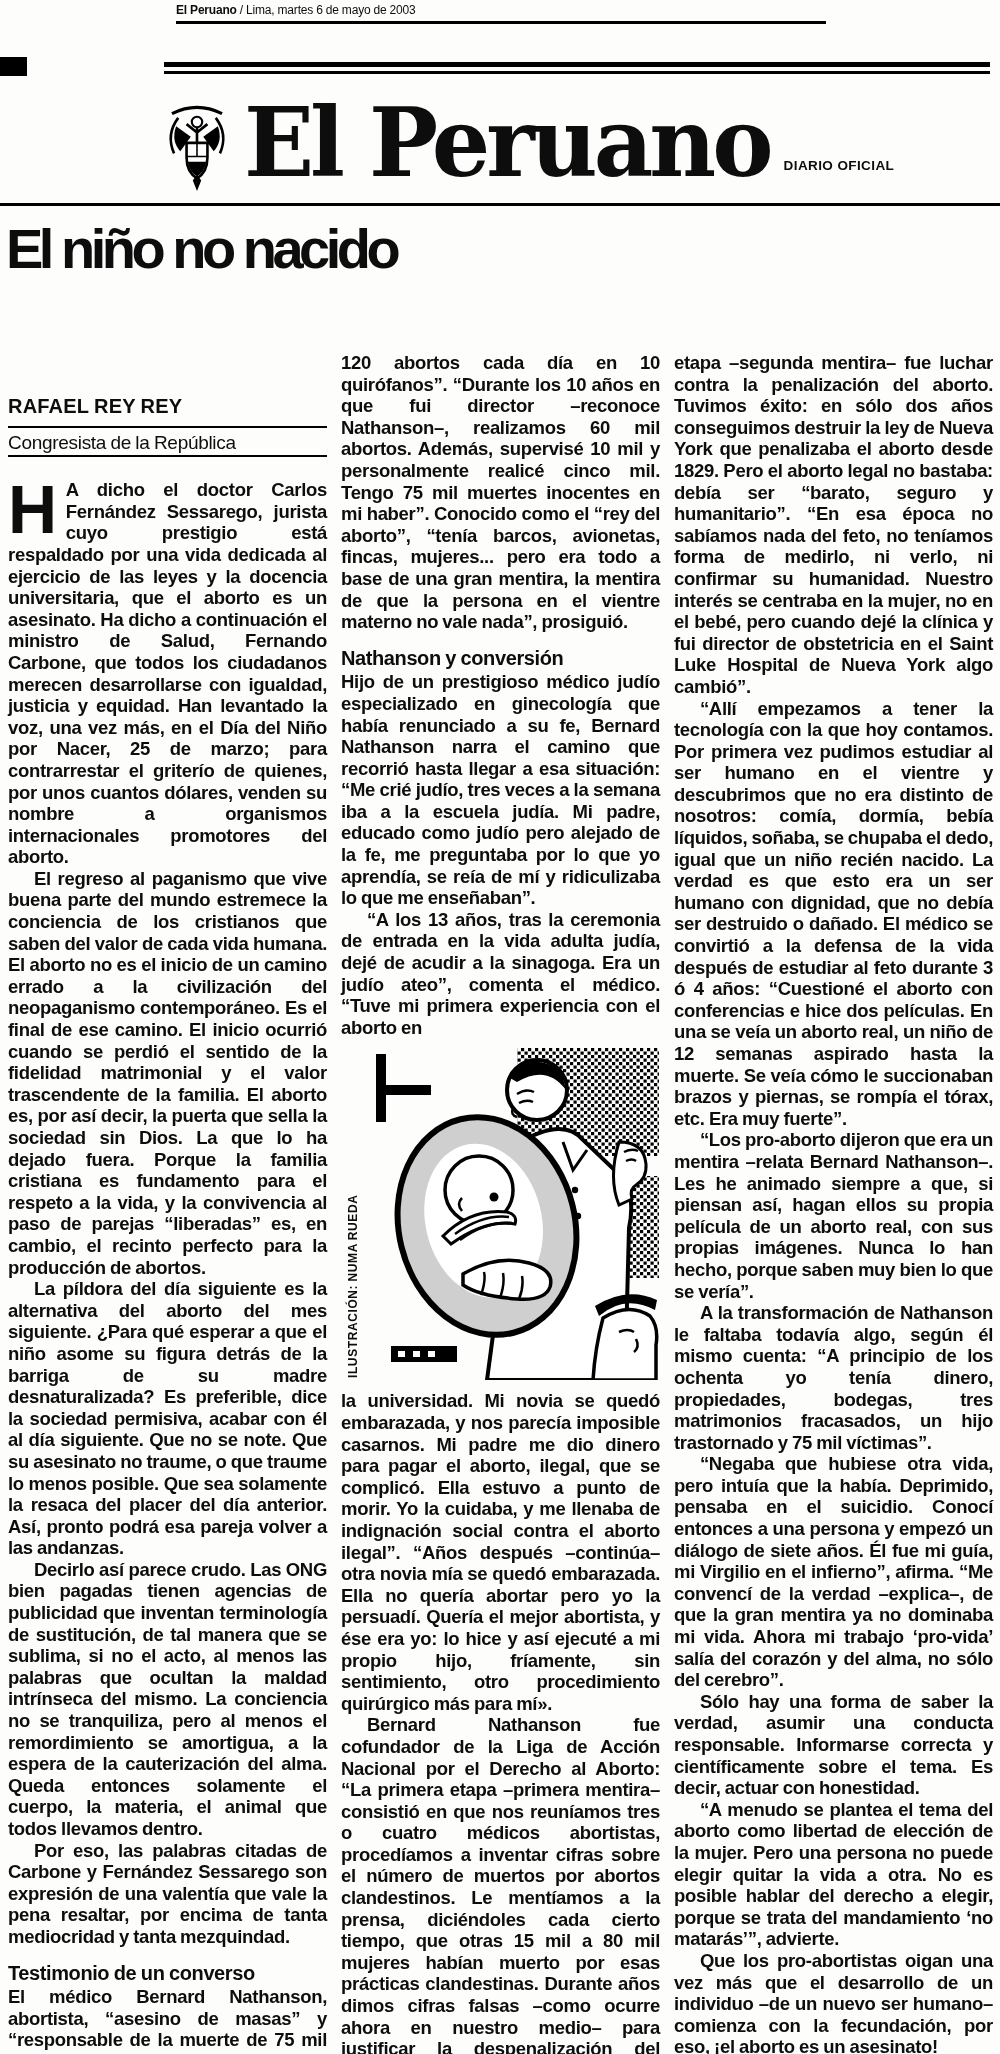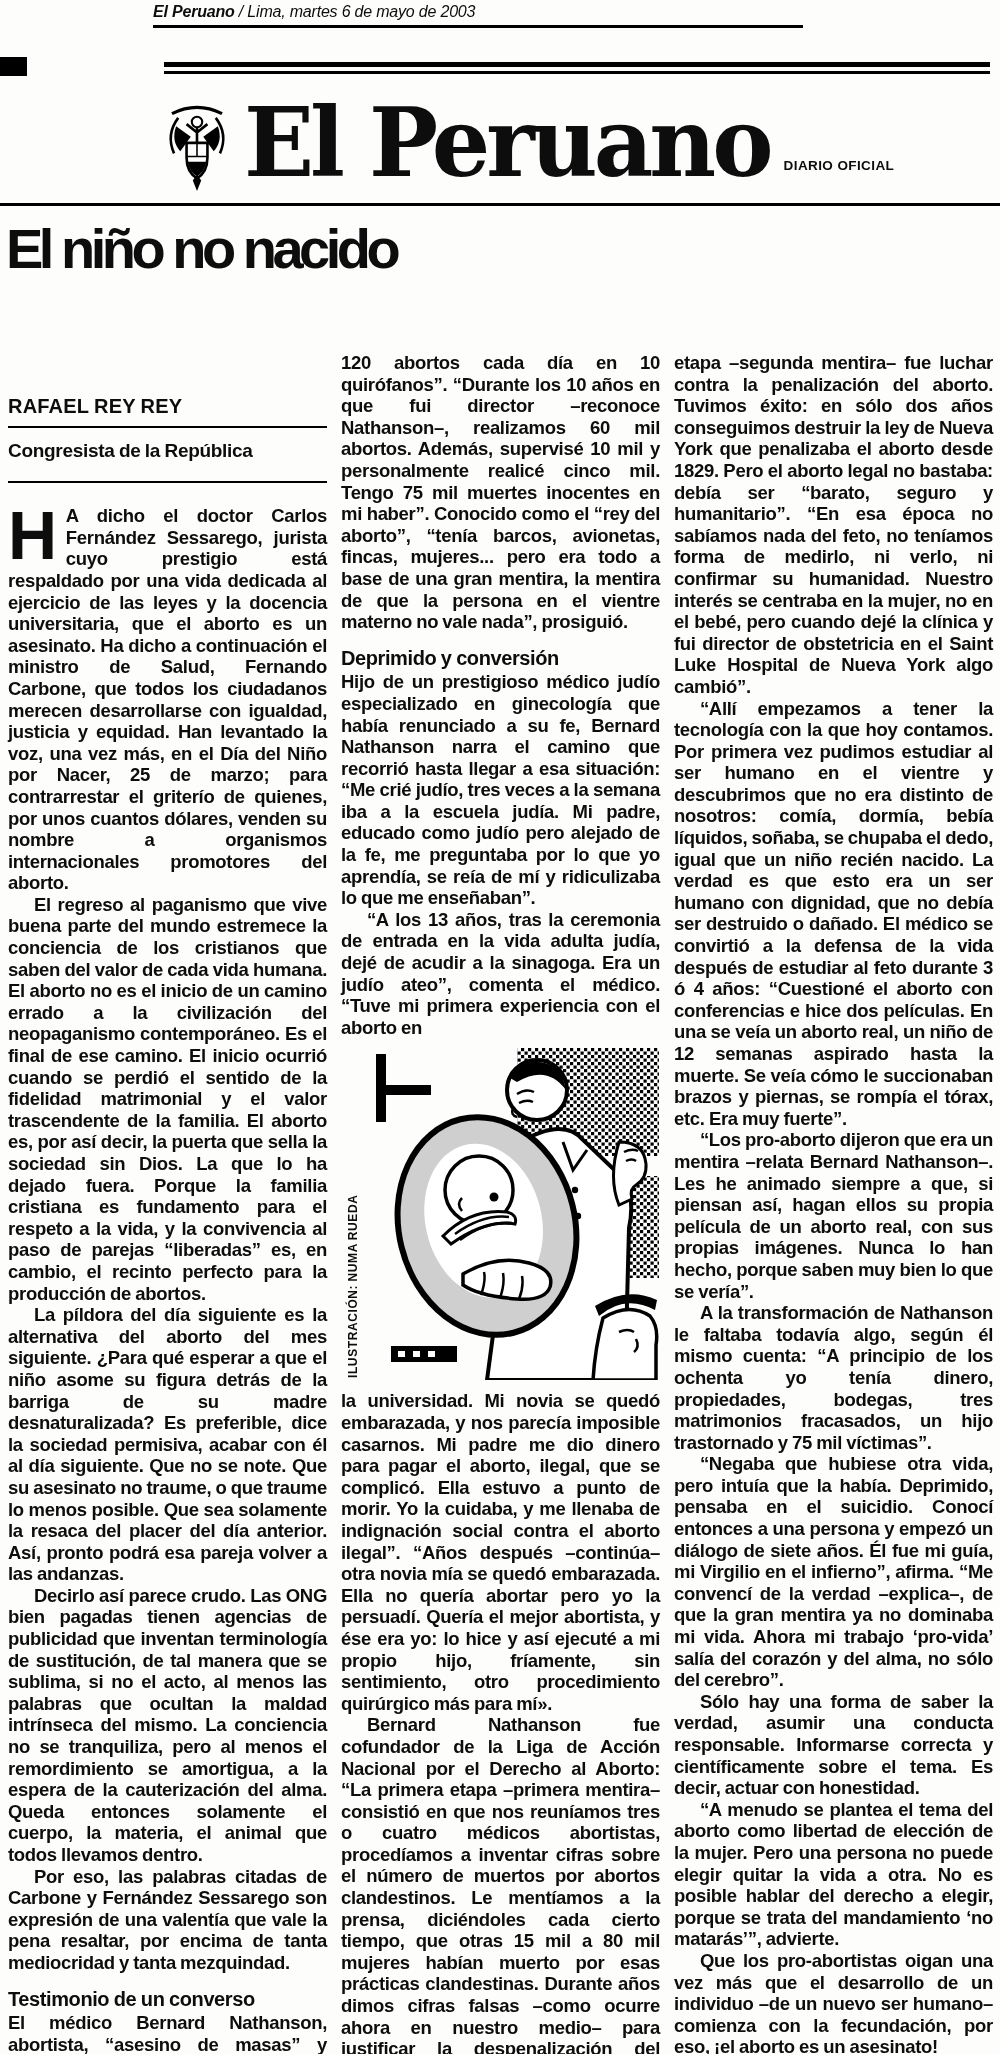--- a/index.html
+++ b/index.html
@@ -5,23 +5,23 @@
   html,body{margin:0;padding:0;}
   body{
     width:1000px;height:2054px;position:relative;overflow:hidden;
     background:#fdfdfb;color:#0d0d0d;
     font-family:"Liberation Sans",sans-serif;
     -webkit-font-smoothing:antialiased;
   }
   .artifact{position:absolute;left:0;top:57px;width:27px;height:19px;background:#000;}
   
   .dateline{
-    position:absolute;left:153px;top:3px;width:650px;
-    font-size:16px;letter-spacing:-0.2px;
-    border-bottom:3px solid #000;padding-bottom:4px;font-style:italic;
+    position:absolute;left:176px;top:3px;width:650px;
+    font-size:12px;letter-spacing:-0.2px;
+    border-bottom:3px solid #000;padding-bottom:4px;
   }
   .dateline .brand{font-weight:bold;}
   
   .mast-rule{
     position:absolute;left:164px;top:62px;width:826px;height:4px;
     border-top:5px solid #000;border-bottom:3px solid #000;
   }
   .masthead{
     position:absolute;left:164px;top:88px;width:826px;height:110px;
     display:flex;align-items:center;
@@ -53,22 +53,22 @@
     font-size:18.5px;line-height:21.6px;font-weight:bold;
     letter-spacing:-0.3px;word-spacing:-0.6px;
     text-align:justify;
   }
   .byline{margin-bottom:22px;}
   .byline-author{
     font-size:20px;font-weight:bold;letter-spacing:0.2px;
     border-bottom:2.5px solid #000;padding-bottom:8px;margin-top:44px;
   }
   .byline-role{
-    font-size:19px;font-weight:bold;
-    border-bottom:2px solid #000;padding-bottom:20px;margin-top:12px;
+    font-size:19px;font-weight:normal;
+    border-bottom:2px solid #000;padding-bottom:2px;margin-top:4px;
   }
   .col p{margin:0;text-indent:1.4em;}
   .col p.noindent{text-indent:0;}
   .heading{
     font-size:20px;font-weight:bold;letter-spacing:-0.4px;
     margin:15px 0 2px 0;text-align:left;
   }
   .dropcap{
     float:left;font-size:68px;line-height:54px;font-weight:bold;
     margin:3px 9px 0 0;
@@ -125,21 +125,21 @@
     <p>El regreso al paganismo que vive buena parte del mundo estremece la conciencia de los cristianos que saben del valor de cada vida humana. El aborto no es el inicio de un camino errado a la civilización del neopaganismo contemporáneo. Es el final de ese camino. El inicio ocurrió cuando se perdió el sentido de la fidelidad matrimonial y el valor trascendente de la familia. El aborto es, por así decir, la puerta que sella la sociedad sin Dios. La que lo ha dejado fuera. Porque la familia cristiana es fundamento para el respeto a la vida, y la convivencia al paso de parejas “liberadas” es, en cambio, el recinto perfecto para la producción de abortos.</p>
     <p>La píldora del día siguiente es la alternativa del aborto del mes siguiente. ¿Para qué esperar a que el niño asome su figura detrás de la barriga de su madre desnaturalizada? Es preferible, dice la sociedad permisiva, acabar con él al día siguiente. Que no se note. Que su asesinato no traume, o que traume lo menos posible. Que sea solamente la resaca del placer del día anterior. Así, pronto podrá esa pareja volver a las andanzas.</p>
     <p>Decirlo así parece crudo. Las ONG bien pagadas tienen agencias de publicidad que inventan terminología de sustitución, de tal manera que se sublima, si no el acto, al menos las palabras que ocultan la maldad intrínseca del mismo. La conciencia no se tranquiliza, pero al menos el remordimiento se amortigua, a la espera de la cauterización del alma. Queda entonces solamente el cuerpo, la materia, el animal que todos llevamos dentro.</p>
     <p>Por eso, las palabras citadas de Carbone y Fernández Sessarego son expresión de una valentía que vale la pena resaltar, por encima de tanta mediocridad y tanta mezquindad.</p>
     <div class="heading">Testimonio de un converso</div>
     <p class="noindent">El médico Bernard Nathanson, abortista, “asesino de masas” y “responsable de la muerte de 75 mil niños inocentes” –como él mismo se califica– ofrece su testimonio: “Yo dirigía la mayor clínica abortista de Occidente, en Nueva York. Tenía 35 médicos a mi cargo, con 85 enfermeras. Hacíamos</p>
   </div>
 
   <div class="col">
     <p class="noindent">120 abortos cada día en 10 quirófanos”. “Durante los 10 años en que fui director –reconoce Nathanson–, realizamos 60 mil abortos. Además, supervisé 10 mil y personalmente realicé cinco mil. Tengo 75 mil muertes inocentes en mi haber”. Conocido como el “rey del aborto”, “tenía barcos, avionetas, fincas, mujeres... pero era todo a base de una gran mentira, la mentira de que la persona en el vientre materno no vale nada”, prosiguió.</p>
-    <div class="heading">Deprimido y conversión</div>
+    <div class="heading">Nathanson y conversión</div>
     <p class="noindent">Hijo de un prestigioso médico judío especializado en ginecología que había renunciado a su fe, Bernard Nathanson narra el camino que recorrió hasta llegar a esa situación: “Me crié judío, tres veces a la semana iba a la escuela judía. Mi padre, educado como judío pero alejado de la fe, me preguntaba por lo que yo aprendía, se reía de mí y ridiculizaba lo que me enseñaban”.</p>
     <p>“A los 13 años, tras la ceremonia de entrada en la vida adulta judía, dejé de acudir a la sinagoga. Era un judío ateo”, comenta el médico. “Tuve mi primera experiencia con el aborto en</p>
 
     <div class="figure">
       <div class="fig-credit">ILUSTRACIÓN: NUMA RUEDA</div>
       <svg viewBox="0 0 292 332" width="292" height="332">
         <defs>
           <pattern id="ht" width="7" height="7" patternUnits="userSpaceOnUse">
             <rect width="7" height="7" fill="#fff"></rect>
             <rect width="3.2" height="3.2" fill="#000"></rect>

